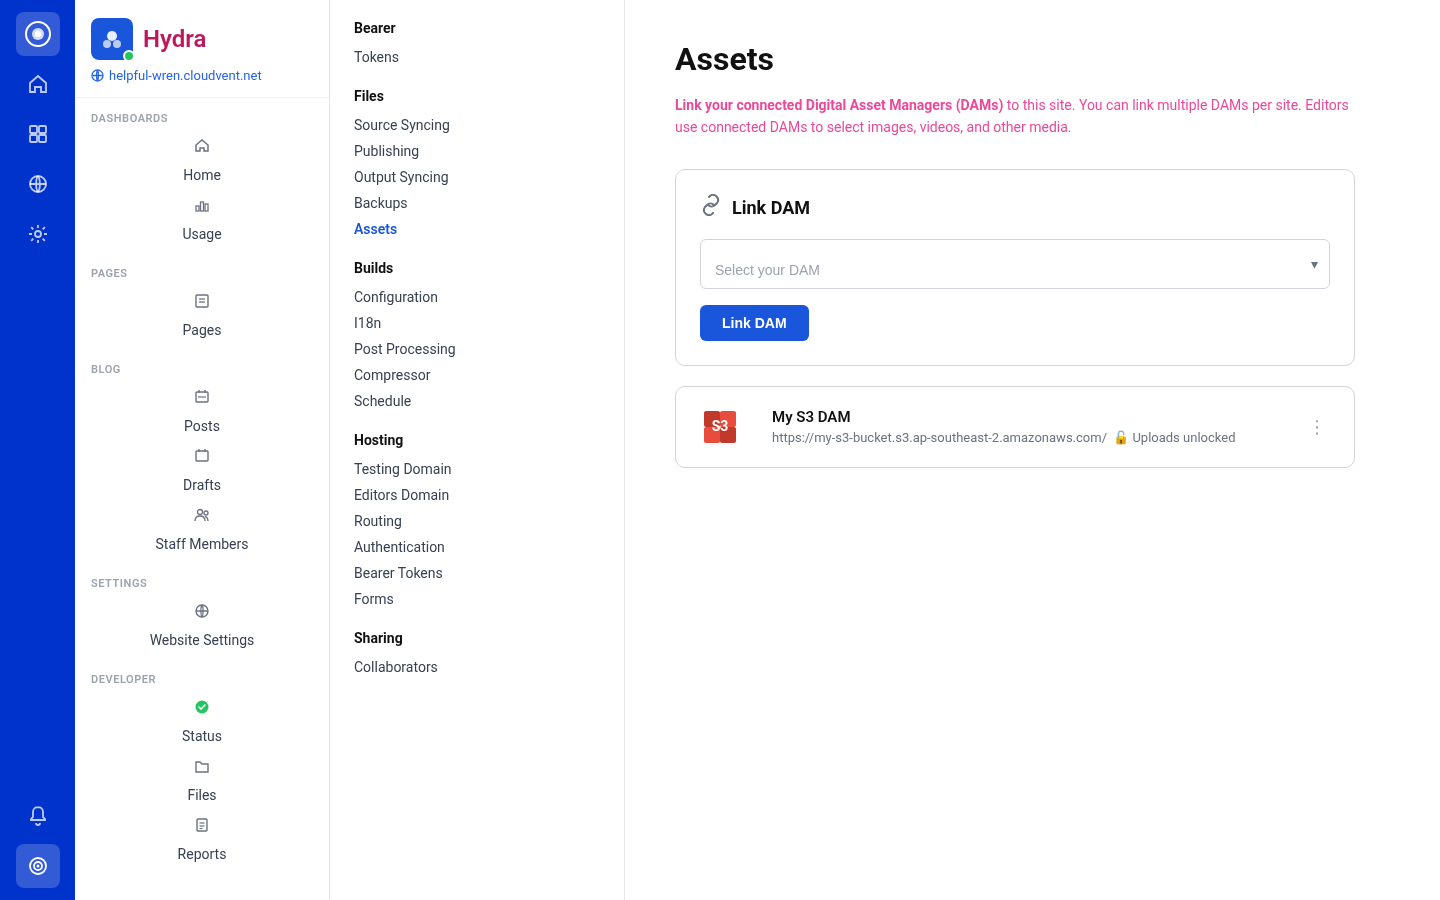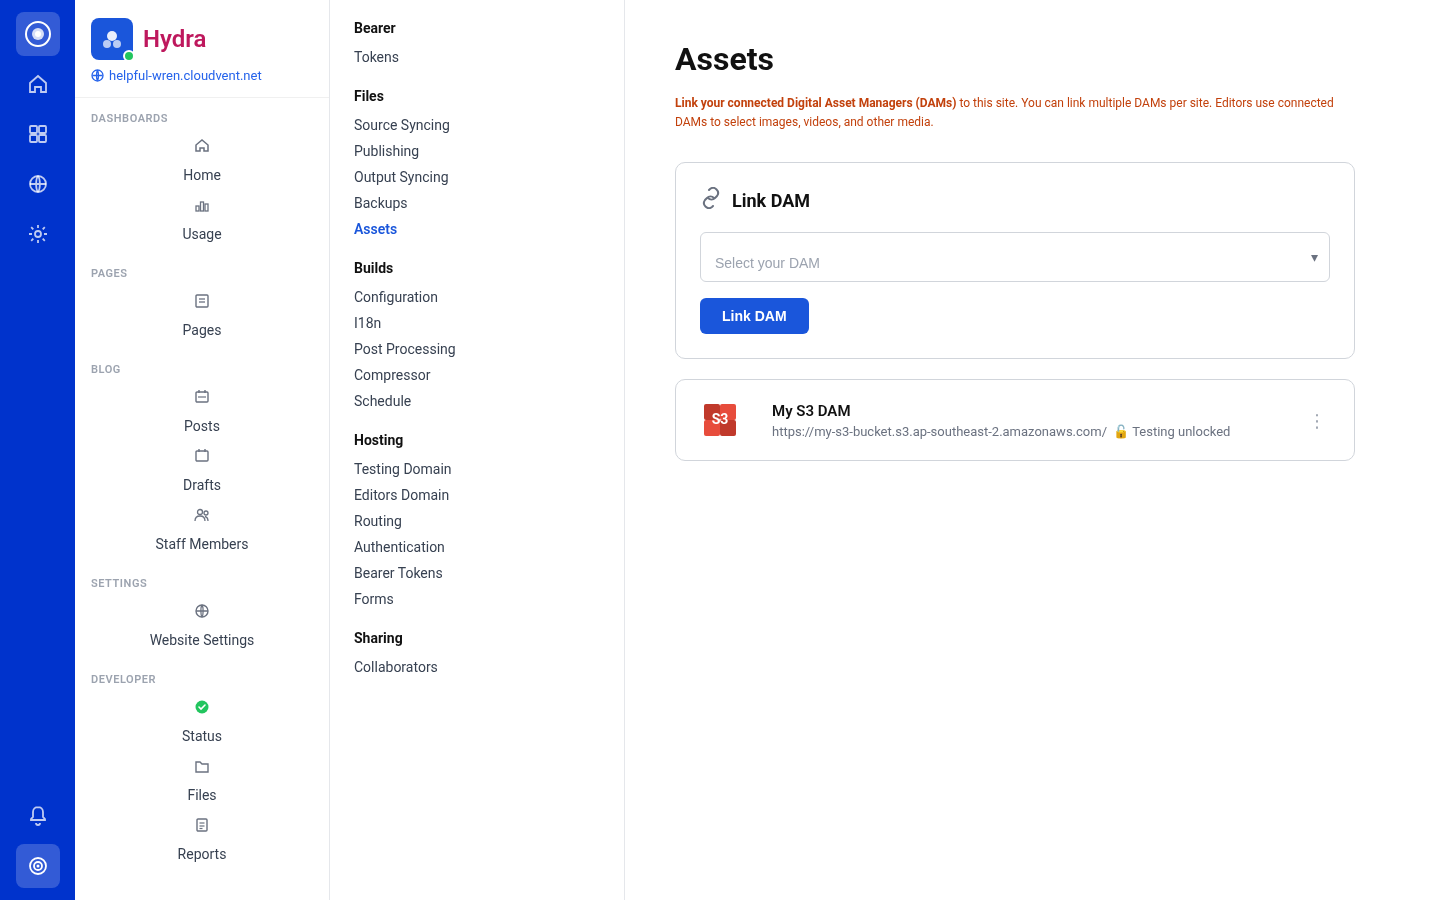--- a/index.html
+++ b/index.html
@@ -144,22 +144,22 @@
       overflow-y: auto;
       padding: 40px 50px;
     }
     .page-title {
       font-size: 32px;
       font-weight: 700;
       color: #111;
       margin-bottom: 16px;
     }
     .page-description {
-      font-size: 12px;
-      color: #c2410c;
+      font-size: 14px;
+      color: #ec4899;
       line-height: 1.6;
       max-width: 680px;
       margin-bottom: 30px;
     }
     .page-description strong { font-weight: 700; }
 
     
     .link-dam-card {
       border: 1px solid #d1d5db;
       border-radius: 10px;
@@ -509,18 +509,18 @@
         <rect x="22" y="6" width="16" height="16" rx="2" fill="#e74c3c"></rect>
         <rect x="6" y="22" width="16" height="16" rx="2" fill="#e74c3c"></rect>
         <rect x="22" y="22" width="16" height="16" rx="2" fill="#c0392b"></rect>
         <text x="22" y="26" font-size="14" text-anchor="middle" fill="white" font-weight="bold">S3</text>
       </svg>
     </div>
     <div class="dam-info">
       <div class="dam-name">My S3 DAM</div>
       <div class="dam-url">
         <span>https://my-s3-bucket.s3.ap-southeast-2.amazonaws.com/</span>
-        <span>🔓 Testing unlocked</span>
+        <span>🔓 Uploads unlocked</span>
       </div>
     </div>
     <div class="dam-more">⋮</div>
   </div>
 </div>
 
 </body></html>

